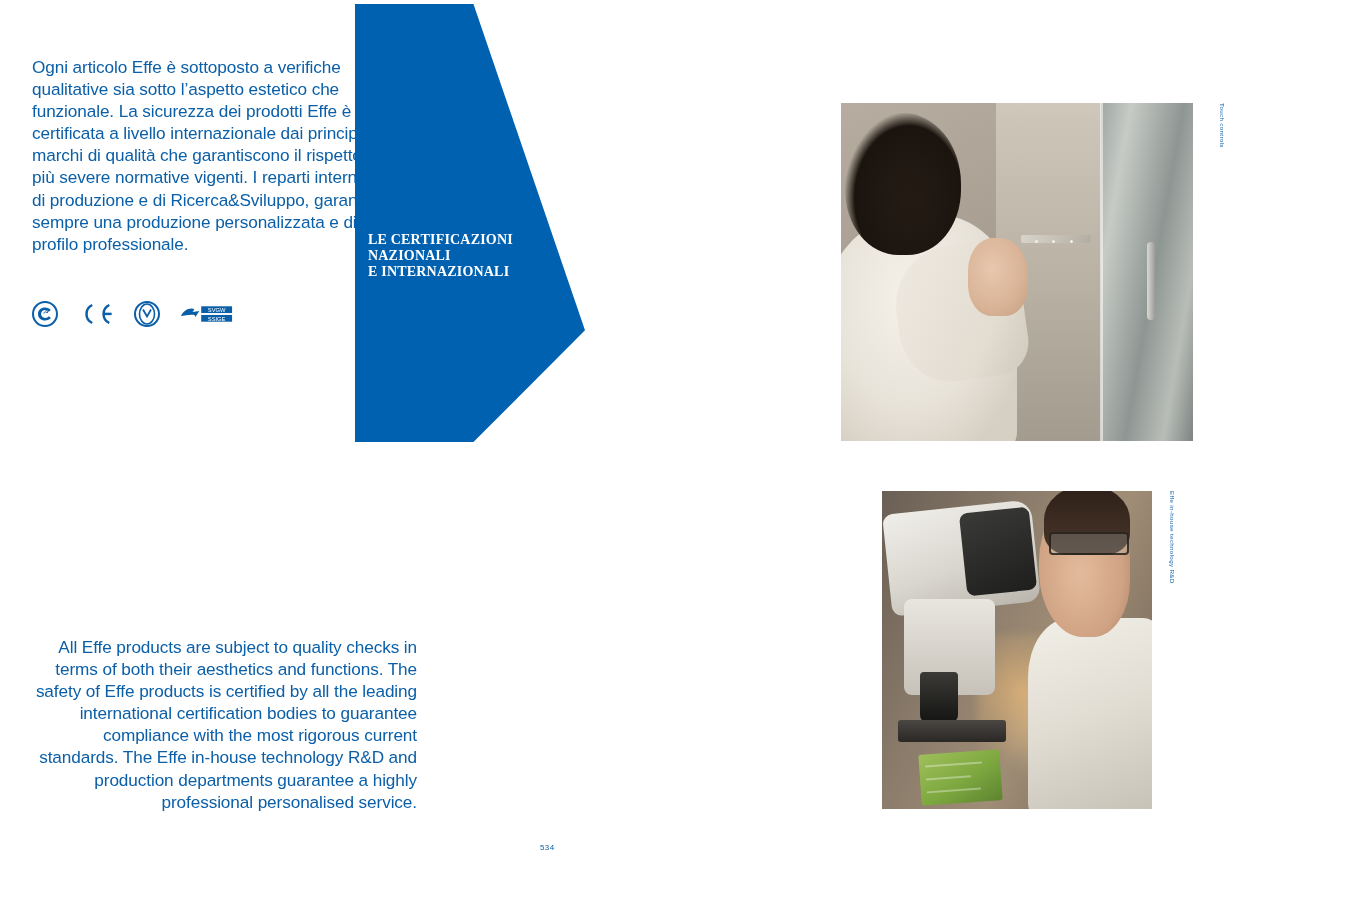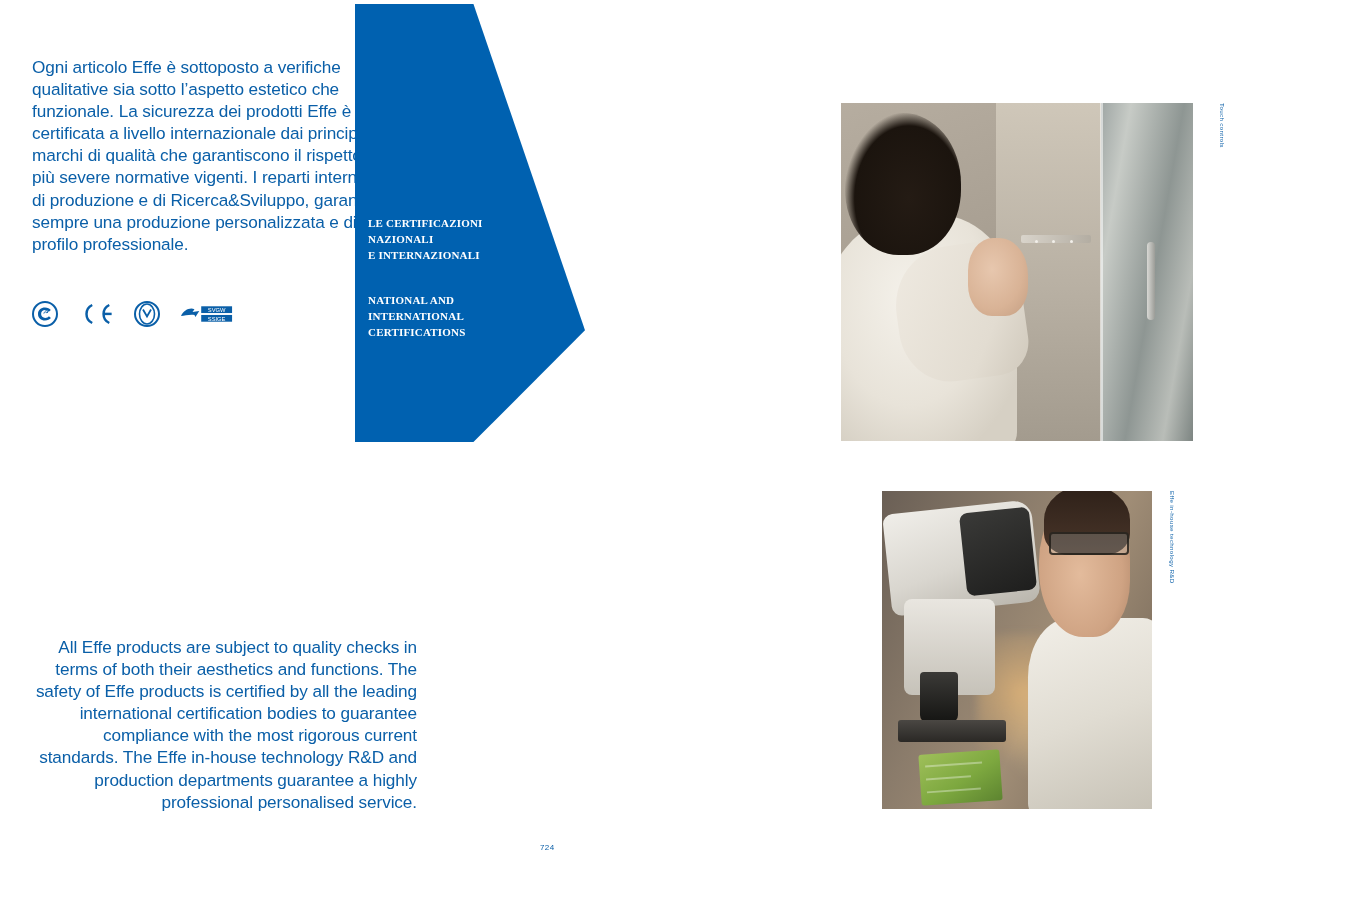--- a/index.html
+++ b/index.html
@@ -91,26 +91,26 @@
     left: 355px;
     top: 4px;
     width: 230px;
     height: 438px;
     background: #0061b0;
     clip-path: polygon(0% 0%, 51.5% 0%, 100% 74.5%, 51.5% 100%, 0% 100%);
   }
   .blue-shape-text {
     position: absolute;
     left: 368px;
-    top: 215px;
+    top: 232px;
     width: 180px;
     color: #ffffff;
     font-family: "Liberation Serif", serif;
     font-weight: bold;
-    font-size: 11px;
+    font-size: 14px;
     line-height: 16.2px;
     letter-spacing: 0.2px;
   }
   .blue-shape-text .block + .block { margin-top: 28px; }
 
   
   .photo {
     position: absolute;
     overflow: hidden;
     background: #8a8276;
@@ -323,28 +323,25 @@
           <text x="38" y="19" text-anchor="middle" font-family="Liberation Sans, sans-serif" font-size="6" fill="#ffffff">SSIGE</text>
         </svg>
       </span>
     </div>
 
     <div class="blue-shape"></div>
     <div class="blue-shape-text">
       <div class="block" style="white-space: pre-line;">LE CERTIFICAZIONI
 NAZIONALI
 E INTERNAZIONALI</div>
-      <div class="block" style="white-space: pre-line;">NATIONAL AND
-INTERNATIONAL
-CERTIFICATIONS</div>
     </div>
 
     <div class="body-text" id="english-paragraph">All Effe products are subject to quality checks in terms of both their aesthetics and functions. The safety of Effe products is certified by all the leading international certification bodies to guarantee compliance with the most rigorous current standards. The Effe in-house technology R&amp;D and production departments guarantee a highly professional personalised service.</div>
 
-    <div class="folio" id="folio-left">724</div>
+    <div class="folio" id="folio-left">534</div>
   </div>
 
   <div class="page-right">
 
     <div class="photo" id="photo-touch-controls">
       <div class="p1-wall-left"></div>
       <div class="p1-wall-right"></div>
       <div class="p1-glass"></div>
       <div class="p1-glass-edge"></div>
       <div class="p1-handle"></div>

